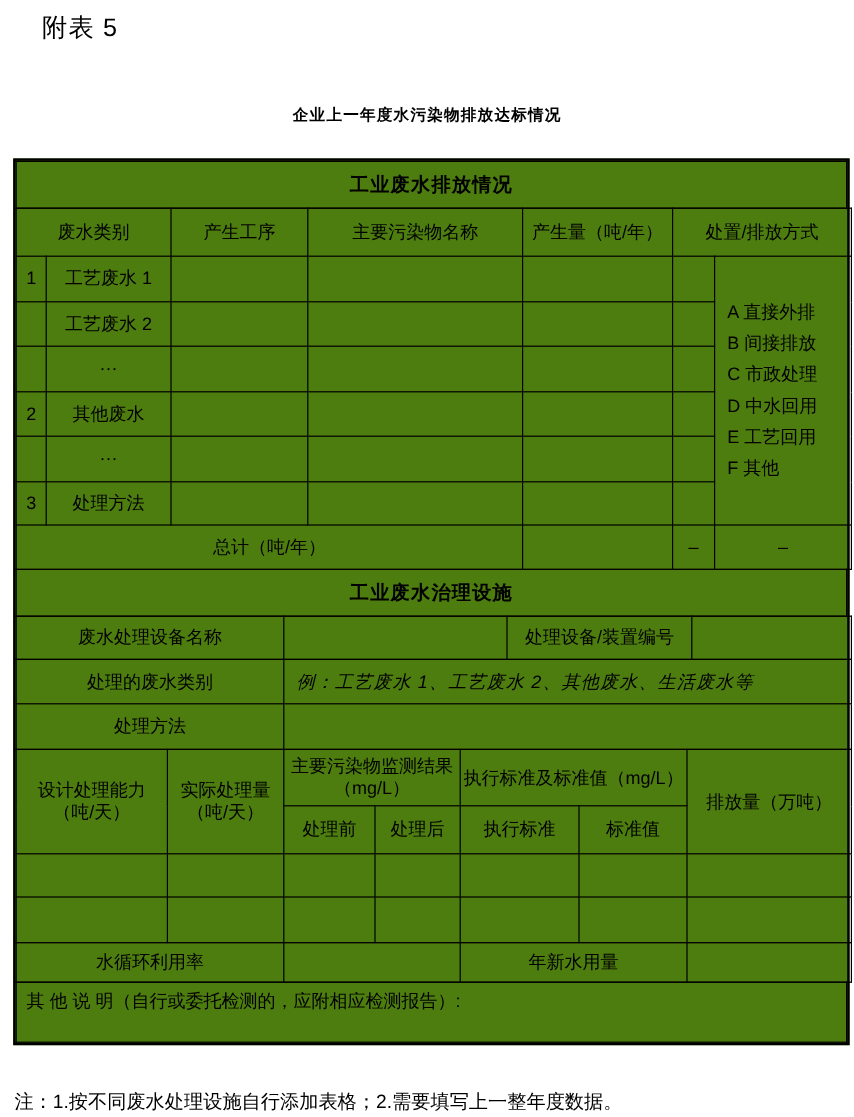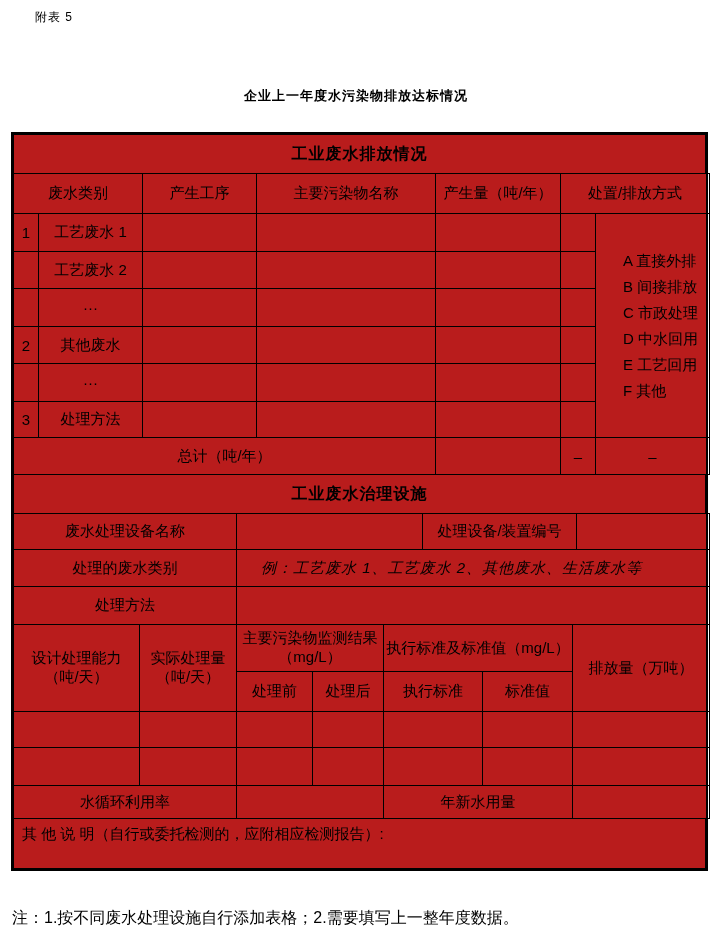--- a/index.html
+++ b/index.html
@@ -5,31 +5,31 @@
   * { margin: 0; padding: 0; box-sizing: border-box; }
   html, body { background: #ffffff; }
   body {
     width: 712px; height: 931px;
     font-family: "Liberation Sans", sans-serif;
     color: #000000;
     position: relative;
   }
   .doc-label {
     position: absolute; left: 35px; top: 9px;
-    font-size: 12px; letter-spacing: 1px;
+    font-size: 21px; letter-spacing: 1px;
   }
   .page-title {
     position: absolute; left: 0; top: 87px; width: 712px;
     text-align: center; font-size: 13px; font-weight: bold;
     letter-spacing: 1px;
   }
   .table-wrap {
     position: absolute; left: 11px; top: 132px; width: 697px;
     border: 2px solid #000;
-    background: #b91c1c;
+    background: #4d7c0f;
   }
   table {
     width: 100%;
     border-collapse: collapse;
     table-layout: fixed;
   }
   table + table { margin-top: -1px; }
   td {
     border: 1px solid #000;
     text-align: center;
@@ -38,23 +38,23 @@
     overflow: hidden;
     padding: 1px 2px;
   }
   .sec-title { font-weight: bold; font-size: 16px; letter-spacing: 1px; }
   .h39 { height: 39px; } .h40 { height: 40px; } .h38 { height: 38px; }
   .h37 { height: 37px; } .h36 { height: 36px; } .h33 { height: 33px; }
   .h47 { height: 47px; } .h50 { height: 50px; }
   .legend-cell {
     text-align: left; vertical-align: middle; padding-left: 10px;
   }
-  .legend-cell div { line-height: 26px; white-space: nowrap; margin-left: 17px; }
+  .legend-cell div { line-height: 26px; white-space: nowrap; }
   .example-cell {
-    text-align: left; font-style: italic; padding-left: 24px;
+    text-align: left; font-style: italic; padding-left: 10px;
     letter-spacing: 1px;
   }
   .notes-cell {
     text-align: left; vertical-align: top; padding: 6px 8px;
   }
   .doc-note {
     position: absolute; left: 12px; top: 908px;
     font-size: 16px;
   }
 </style>

